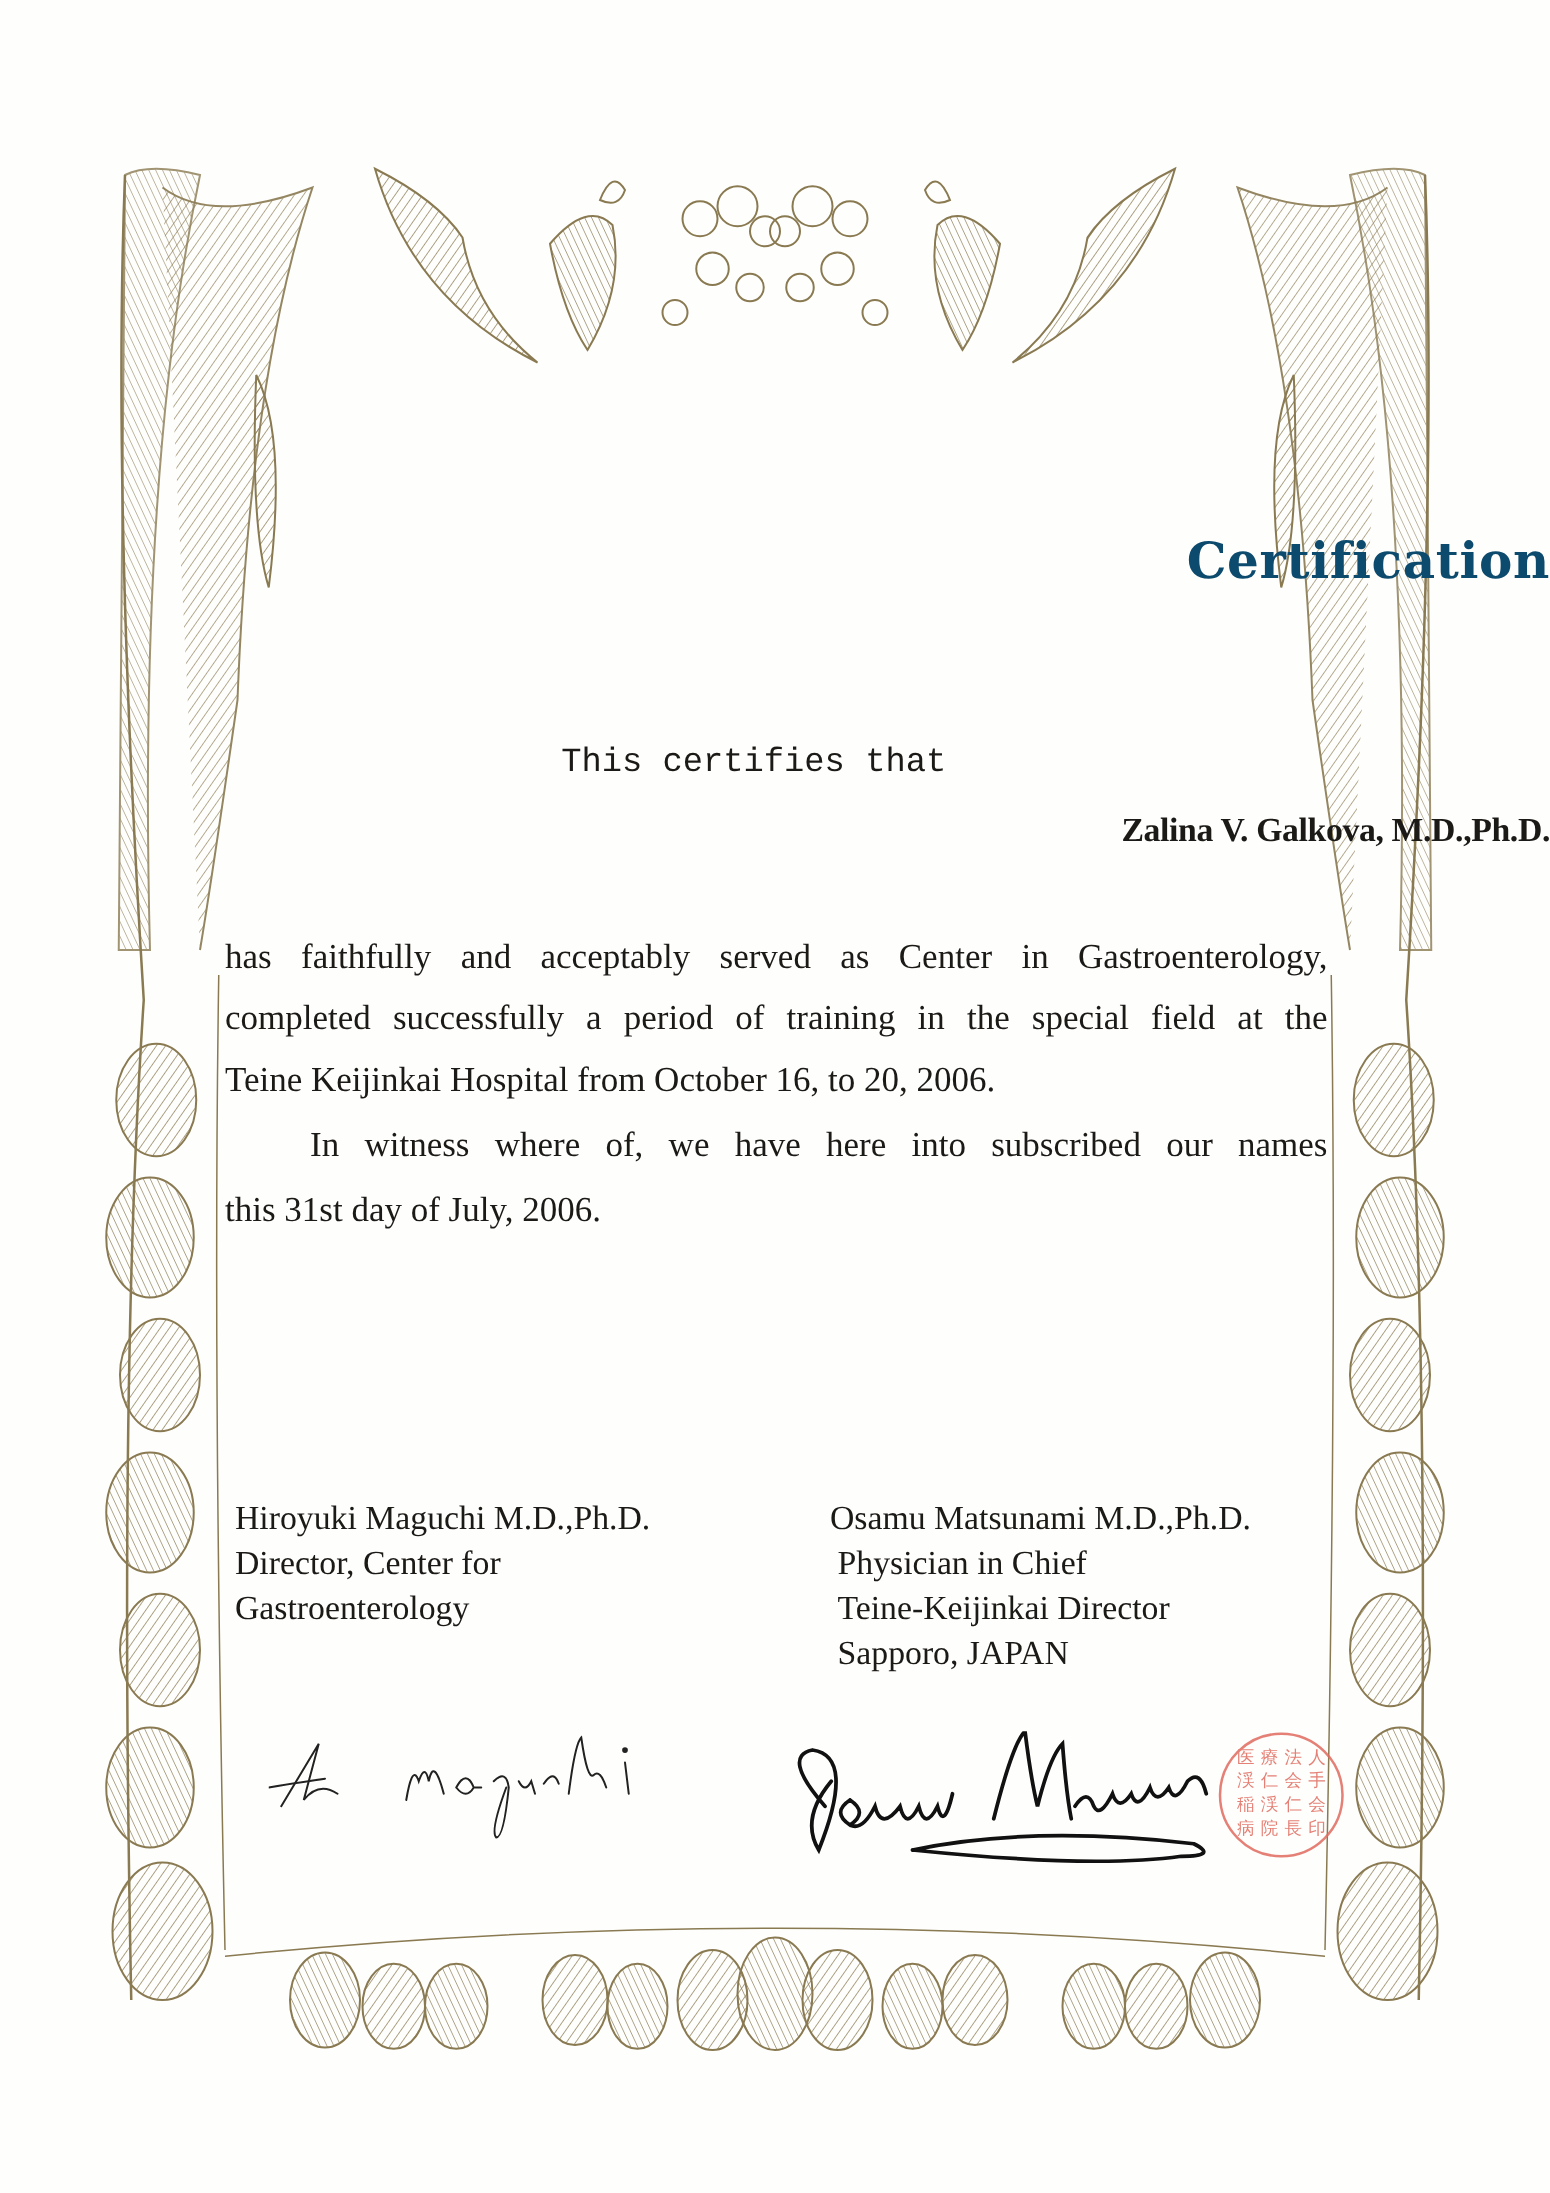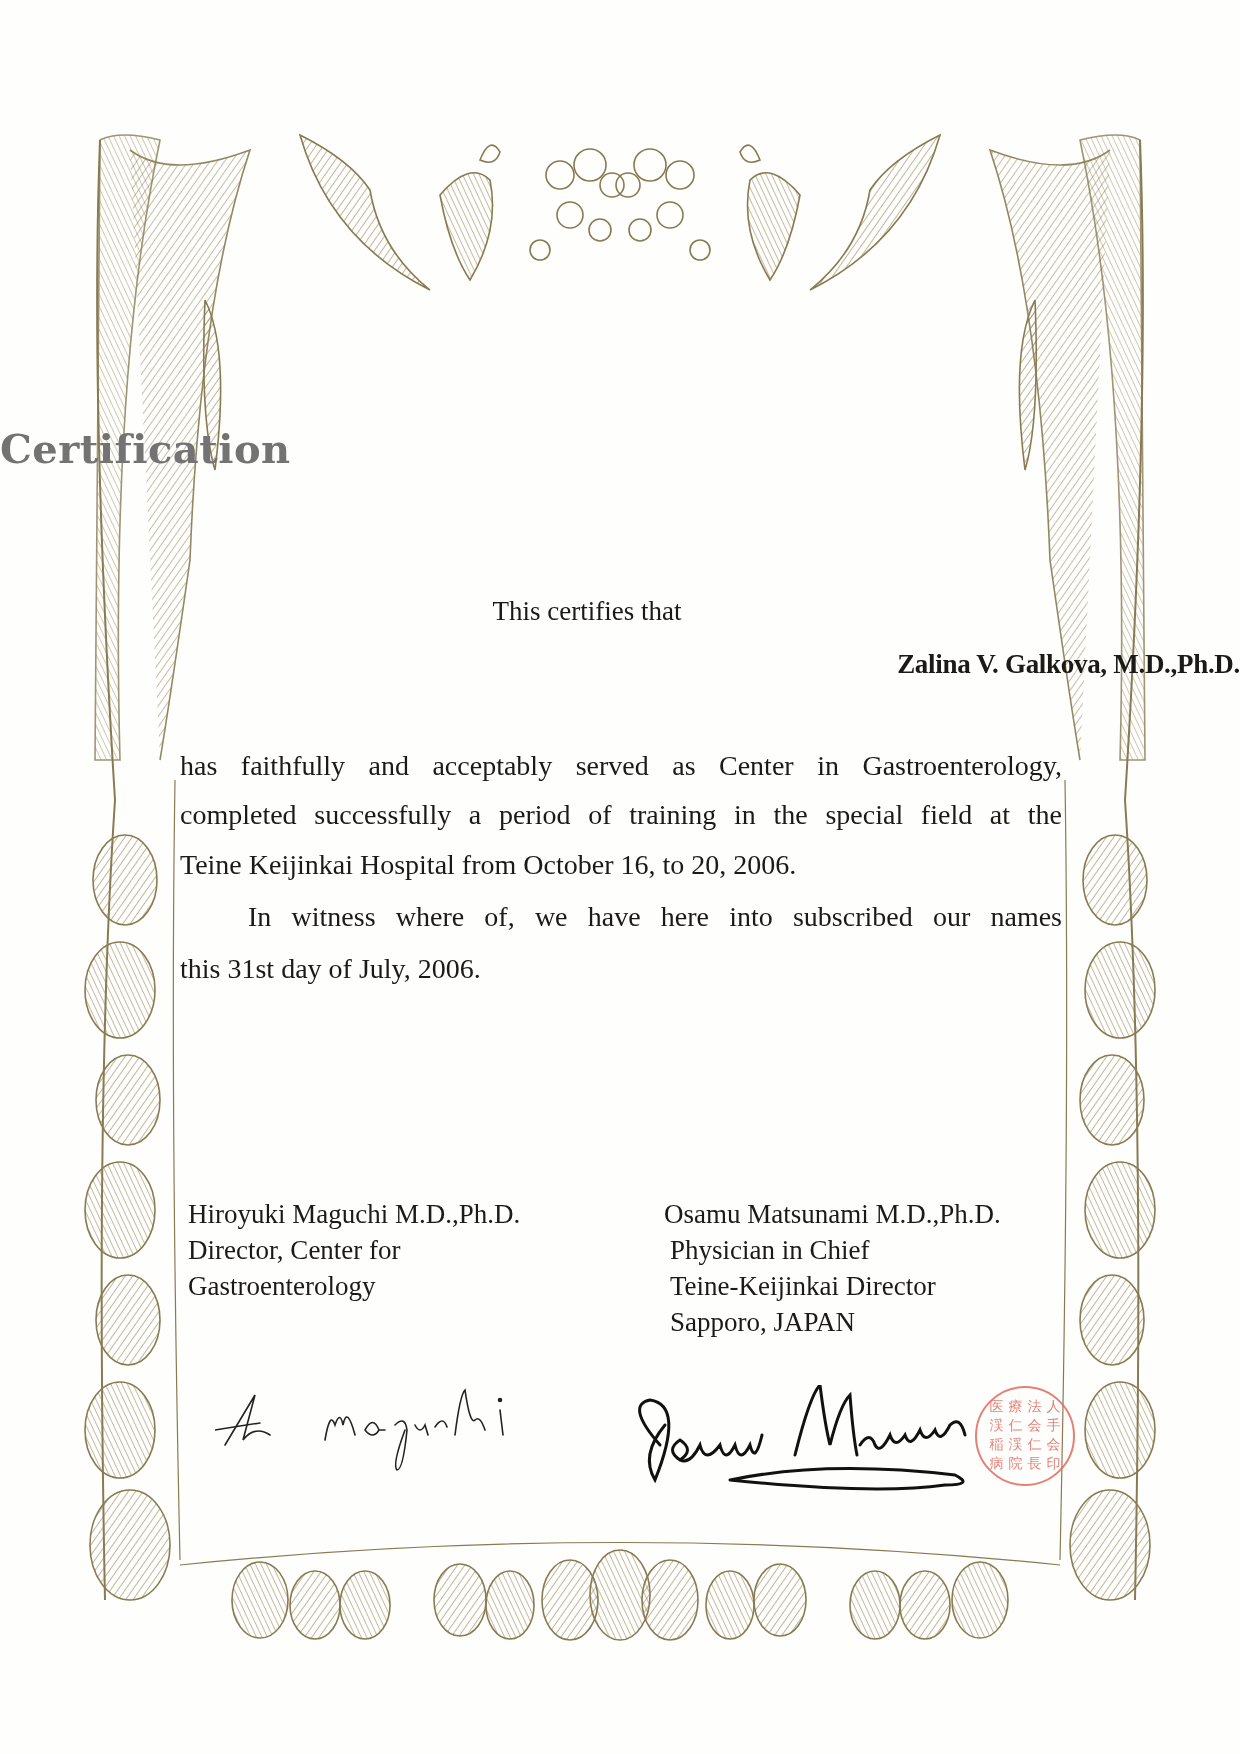--- a/index.html
+++ b/index.html
@@ -1,22 +1,22 @@
 <!DOCTYPE html>
 <html><head>
 <meta charset="utf-8">
 <style>
   html, body { margin:0; padding:0; }
   body { width:1240px; height:1754px; background:#fefefc; position:relative; overflow:hidden;
          font-family:"Liberation Serif","DejaVu Serif",serif; color:#1c1a17; }
   .frame { position:absolute; left:0; top:0; width:1240px; height:1754px; }
   .abs { position:absolute; white-space:nowrap; }
-  .title { left:0; width:1240px; text-align:left; top:425px; font-size:40px; font-weight:bold;
-           letter-spacing:0.5px; color:#737373; font-family:"DejaVu Serif","Liberation Serif",serif; }
-  .lead { left:0; width:1174px; text-align:center; top:596px; font-size:27px; }
+  .title { left:0; width:1240px; text-align:right; top:425px; font-size:40px; font-weight:bold;
+           letter-spacing:0.5px; color:#0c4a6e; font-family:"DejaVu Serif","Liberation Serif",serif; }
+  .lead { left:16px; width:1174px; text-align:center; top:596px; font-size:27px;font-family:Liberation Mono, monospace; }
   .recipient { left:0; width:1240px; text-align:right; top:649px; font-size:27px; font-weight:bold; letter-spacing:-0.3px; }
   .body-line { left:180px; width:882px; font-size:28px; text-align:justify; text-align-last:justify; }
   .body-line.left { text-align-last:left; }
   .indent { padding-left:68px; box-sizing:border-box; }
   .sig-col { font-size:27px; line-height:36px; }
   .seal { position:absolute; left:975px; top:1386px; width:100px; height:100px; border-radius:50%;
           border:2px solid #e06b5f; box-sizing:border-box; opacity:0.85; }
   .seal-grid { position:absolute; inset:10px; display:grid; grid-template-columns:repeat(4,1fr); grid-template-rows:repeat(4,1fr);
                color:#e06b5f; font-size:14px; text-align:center; line-height:18px; }
 </style>

